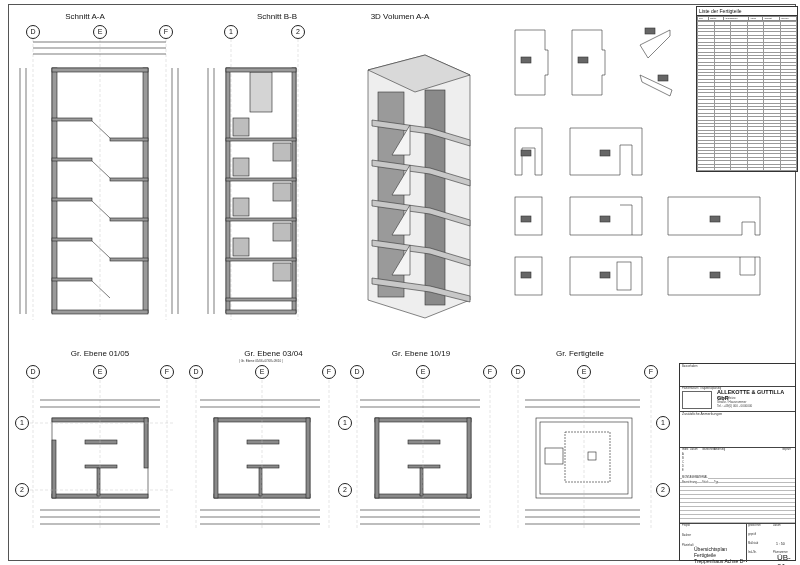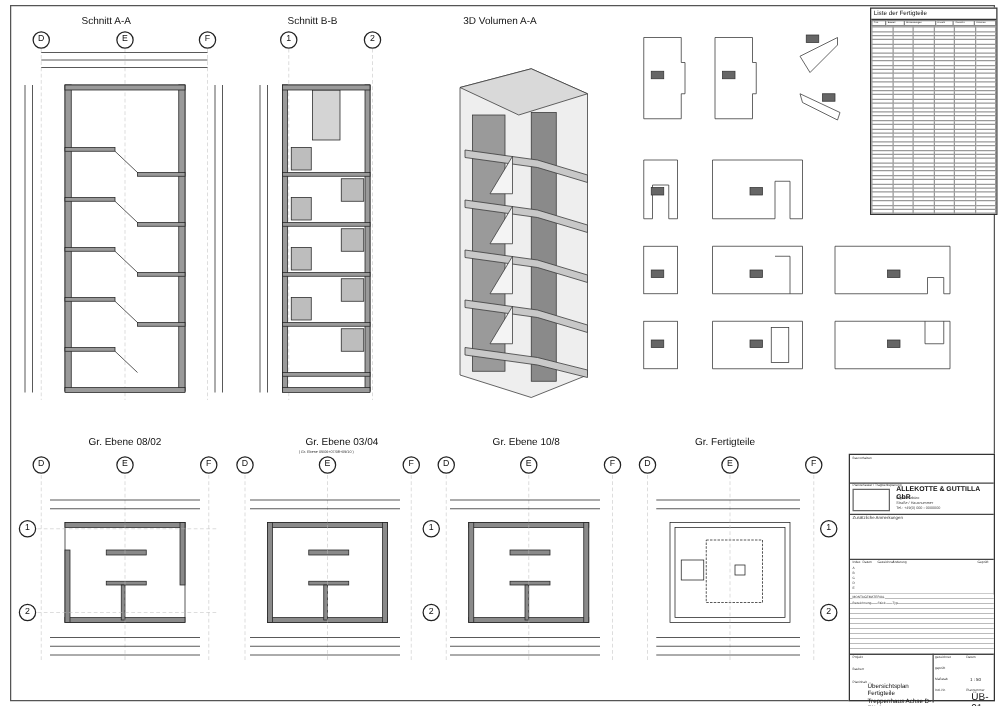--- a/index.html
+++ b/index.html
@@ -59,21 +59,21 @@
         <rect x="52" y="310" width="96" height="4"></rect>
     </g>
     <path d="M92 121 L110 138 M92 161 L110 178 M92 201 L110 218 M92 241 L110 258 M92 281 L110 298"></path>
     <line x1="20" y1="68" x2="20" y2="314"></line>
       <line x1="26" y1="68" x2="26" y2="314"></line>
     <line x1="172" y1="68" x2="172" y2="314"></line>
       <line x1="178" y1="68" x2="178" y2="314"></line>
   </g>
 </svg>
 
-<div class="title" style="left:250px;top:12px;text-align:center;">Schnitt B-B</div>
+<div class="title" style="left:277px;top:12px;text-align:center;">Schnitt B-B</div>
 <div class="axis" style="left:231px;top:32px;">1</div>
 <div class="axis" style="left:298px;top:32px;">2</div>
 <svg style="left:0;top:0" width="800" height="565">
   <g stroke="#222" fill="none" stroke-width="0.6">
     <line x1="231" y1="39" x2="231" y2="320" class="grid-line"></line>
     <line x1="298" y1="39" x2="298" y2="320" class="grid-line"></line>
     <rect x="226" y="68" width="70" height="245"></rect>
     <rect x="226" y="68" width="4" height="245" fill="#9a9a9a"></rect>
     <rect x="292" y="68" width="4" height="245" fill="#9a9a9a"></rect>
     <rect x="250" y="72" width="22" height="40" fill="#d4d4d4"></rect>
@@ -521,24 +521,24 @@
             <td style="border:0.5px solid #999;height:2.4px;font-size:0"></td>
             <td style="border:0.5px solid #999;height:2.4px;font-size:0"></td>
             <td style="border:0.5px solid #999;height:2.4px;font-size:0"></td>
             <td style="border:0.5px solid #999;height:2.4px;font-size:0"></td>
           </tr>
         </tbody>
       </table>
     </div>
 </div>
 
-<div class="title" style="left:100px;top:349px;">Gr. Ebene 08/02</div>
+<div class="title" style="left:100px;top:349px;">Gr. Ebene 01/05</div>
 <div class="title" style="left:261px;top:349px;padding-left:25px;">Gr. Ebene 03/04</div>
 <div class="subtitle" style="left:261px;top:359px;">( Gr. Ebene 05/06+07/08+09/10 )</div>
-<div class="title" style="left:421px;top:349px;">Gr. Ebene 10/8</div>
+<div class="title" style="left:421px;top:349px;">Gr. Ebene 10/19</div>
 <div class="title" style="left:580px;top:349px;">Gr. Fertigteile</div>
 
 <div class="axis" style="left:33px;top:372px;">D</div>
 <div class="axis" style="left:100px;top:372px;">E</div>
 <div class="axis" style="left:167px;top:372px;">F</div>
 <div class="axis" style="left:196px;top:372px;">D</div>
 <div class="axis" style="left:262px;top:372px;">E</div>
 <div class="axis" style="left:329px;top:372px;">F</div>
 <div class="axis" style="left:357px;top:372px;">D</div>
 <div class="axis" style="left:423px;top:372px;">E</div>

